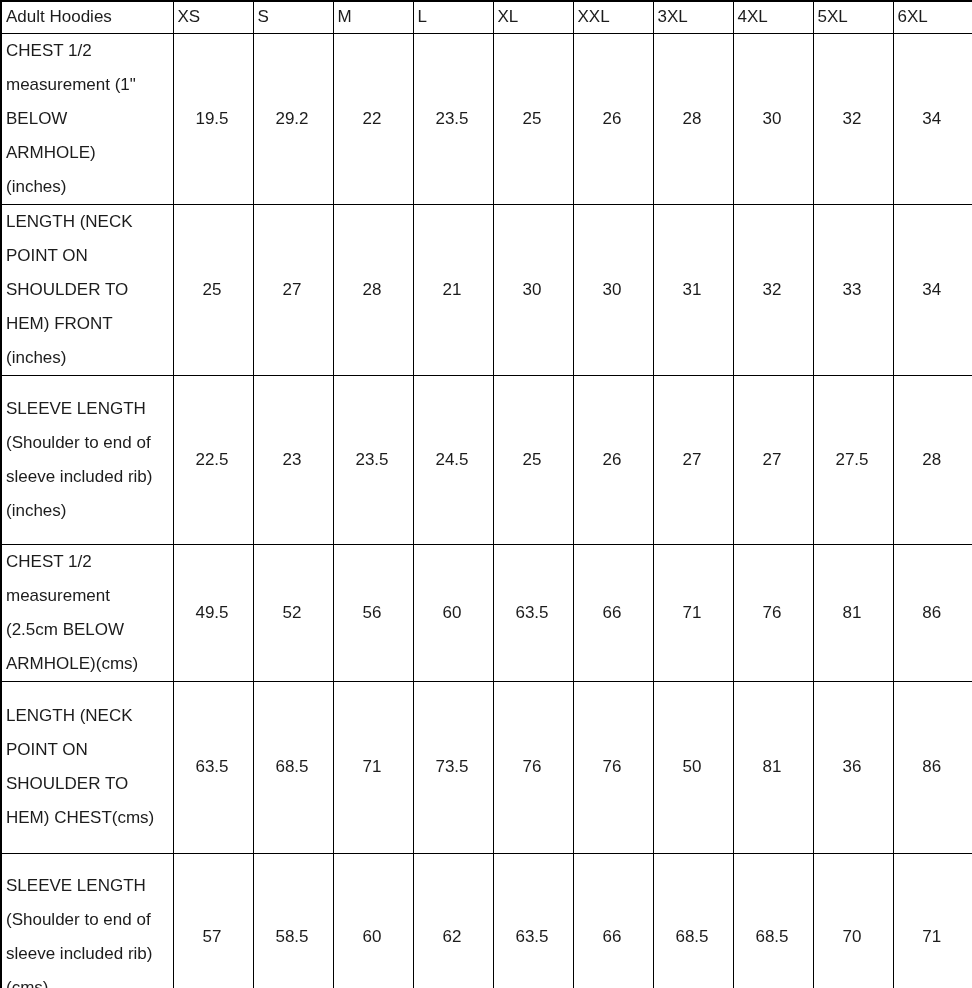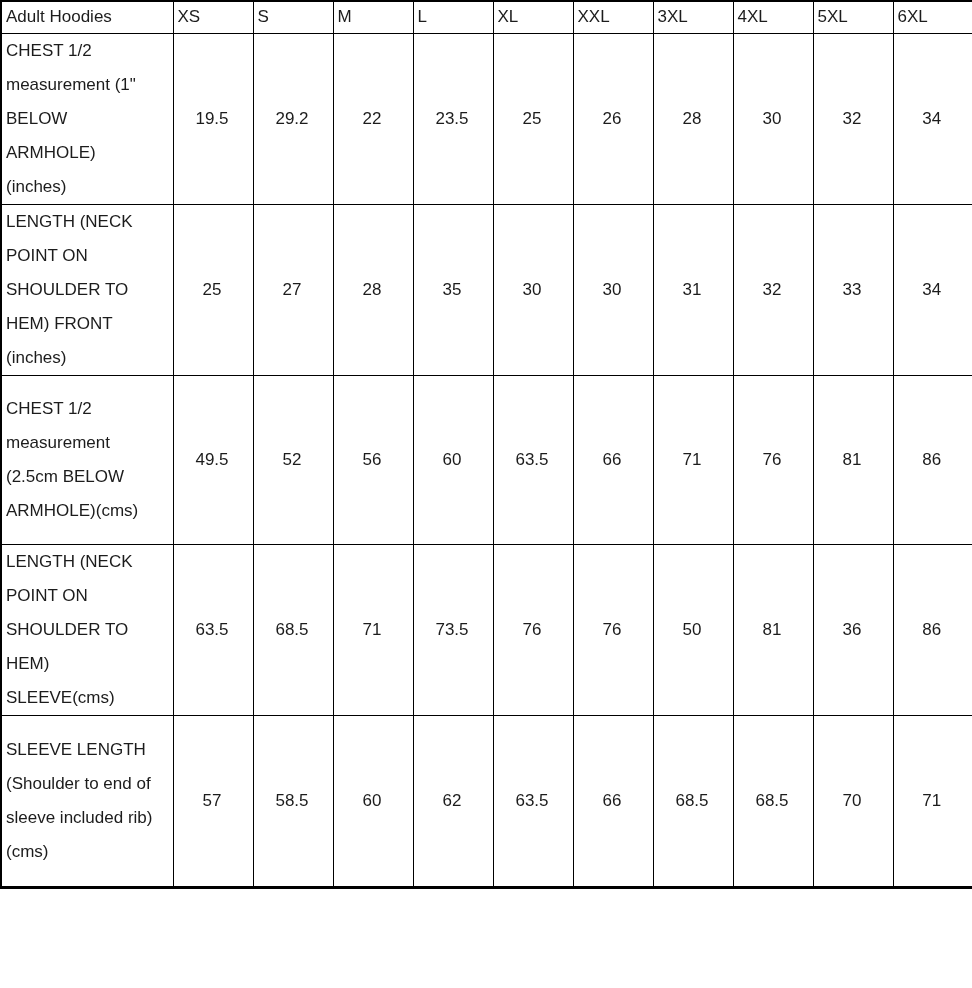--- a/index.html
+++ b/index.html
@@ -105,43 +105,56 @@
       <td class="value-cell">28</td>
       <td class="value-cell">30</td>
       <td class="value-cell">32</td>
       <td class="value-cell">34</td>
     </tr>
     <tr>
       <th class="row-label">LENGTH (NECK POINT ON SHOULDER TO HEM) FRONT (inches)</th>
       <td class="value-cell">25</td>
       <td class="value-cell">27</td>
       <td class="value-cell">28</td>
-      <td class="value-cell">35</td>
+      <td class="value-cell">21</td>
       <td class="value-cell">30</td>
       <td class="value-cell">30</td>
       <td class="value-cell">31</td>
       <td class="value-cell">32</td>
       <td class="value-cell">33</td>
       <td class="value-cell">34</td>
+    </tr>
+    <tr>
+      <th class="row-label">SLEEVE LENGTH (Shoulder to end of sleeve included rib) (inches)</th>
+      <td class="value-cell">22.5</td>
+      <td class="value-cell">23</td>
+      <td class="value-cell">23.5</td>
+      <td class="value-cell">24.5</td>
+      <td class="value-cell">25</td>
+      <td class="value-cell">26</td>
+      <td class="value-cell">27</td>
+      <td class="value-cell">27</td>
+      <td class="value-cell">27.5</td>
+      <td class="value-cell">28</td>
     </tr>
     <tr>
       <th class="row-label">CHEST 1/2 measurement (2.5cm BELOW ARMHOLE)(cms)</th>
       <td class="value-cell">49.5</td>
       <td class="value-cell">52</td>
       <td class="value-cell">56</td>
       <td class="value-cell">60</td>
       <td class="value-cell">63.5</td>
       <td class="value-cell">66</td>
       <td class="value-cell">71</td>
       <td class="value-cell">76</td>
       <td class="value-cell">81</td>
       <td class="value-cell">86</td>
     </tr>
     <tr>
-      <th class="row-label">LENGTH (NECK POINT ON SHOULDER TO HEM) SLEEVE(cms)</th>
+      <th class="row-label">LENGTH (NECK POINT ON SHOULDER TO HEM) CHEST(cms)</th>
       <td class="value-cell">63.5</td>
       <td class="value-cell">68.5</td>
       <td class="value-cell">71</td>
       <td class="value-cell">73.5</td>
       <td class="value-cell">76</td>
       <td class="value-cell">76</td>
       <td class="value-cell">50</td>
       <td class="value-cell">81</td>
       <td class="value-cell">36</td>
       <td class="value-cell">86</td>

